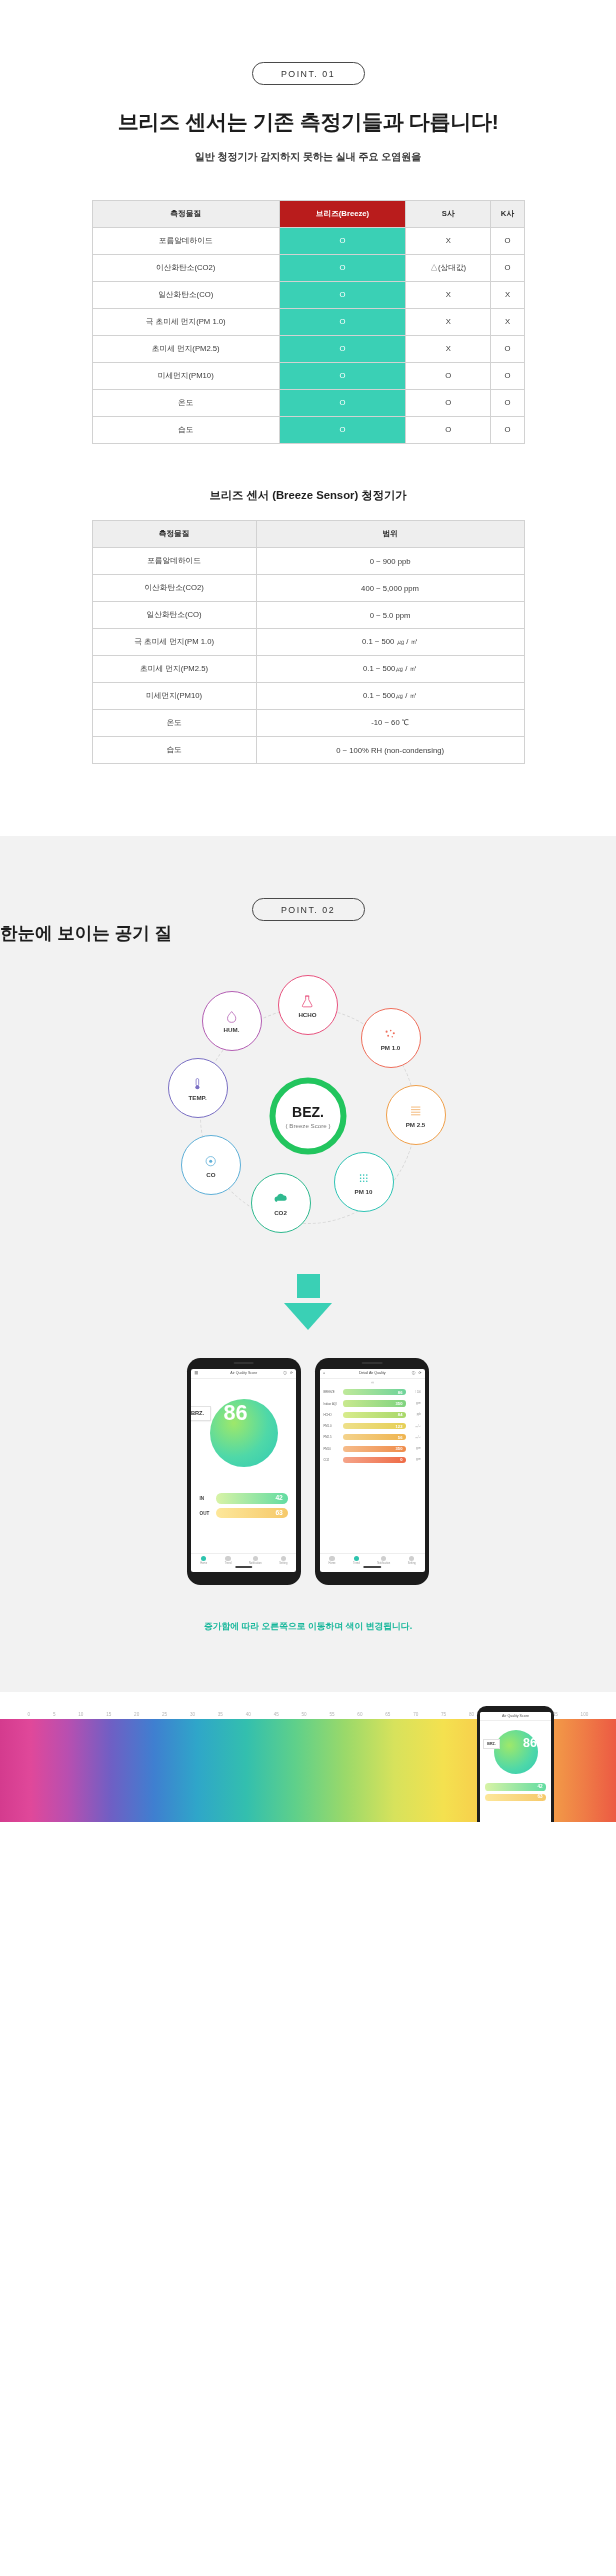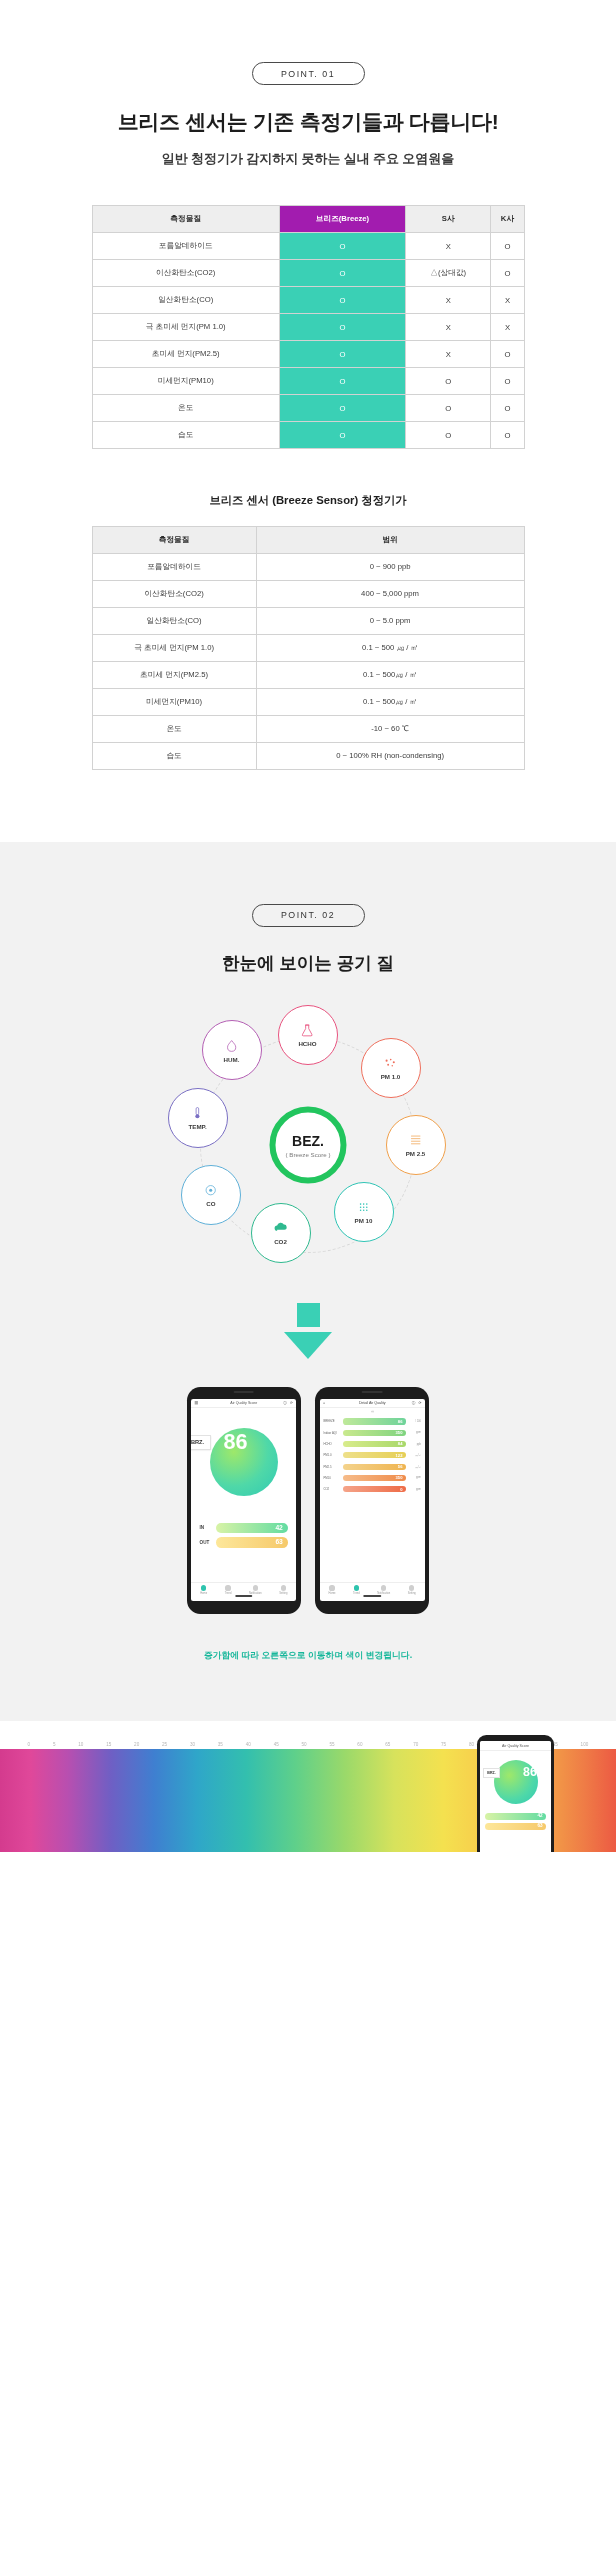--- a/index.html
+++ b/index.html
@@ -34,26 +34,25 @@
   .headline {
     text-align: center;
     font-size: 21px;
     font-weight: bold;
     color: #1d1d1d;
     margin-top: 23px;
     letter-spacing: -0.3px;
   }
   .subline {
     text-align: center;
-    font-size: 13px;
+    font-size: 10px;
     font-weight: bold;
     color: #3a3a3a;
     margin-top: 12.4px;
     line-height: 1.75;
-    font-family: Liberation Serif, serif;
   }
 
   .table-wrap { width: 433px; margin: 34px auto 0 auto; }
   table.grid {
     width: 100%;
     border-collapse: collapse;
     font-size: 7.7px;
   }
   table.grid th, table.grid td {
     border: 0.5px solid #d2d2d2;
@@ -62,21 +61,21 @@
     color: #3c3c3c;
     font-weight: normal;
   }
   table.grid thead th {
     background: #eeeeee;
     font-weight: bold;
     font-size: 7.7px;
     color: #2e2e2e;
   }
   table.grid thead th.brand {
-    background: #a21caf;
+    background: #b91c1c;
     color: #ffffff;
   }
   table.grid td.brand-col {
     background: #3ad0b5;
     color: #ffffff;
   }
   table.grid td.name-col { font-size: 7.7px; }
 
   .section-title {
     text-align: center;
@@ -106,25 +105,24 @@
   table.range td.label { width: 38%; }
 
   
   .section-two {
     width: 616px;
     background: #f2f2f2;
     padding: 62px 0 57px 0;
     margin-top: 0;
   }
   .headline2 {
-    text-align: center;
+    text-align: left;
     font-size: 17.5px;
     font-weight: bold;
     color: #1d1d1d;
-    margin-top: 24px;
   }
   .subline2 {
     text-align: center;
     font-size: 8.8px;
     color: #3a3a3a;
     margin-top: 11.3px;
   }
   .subline2 b { color: #18b79b; }
 
   .wheel {

